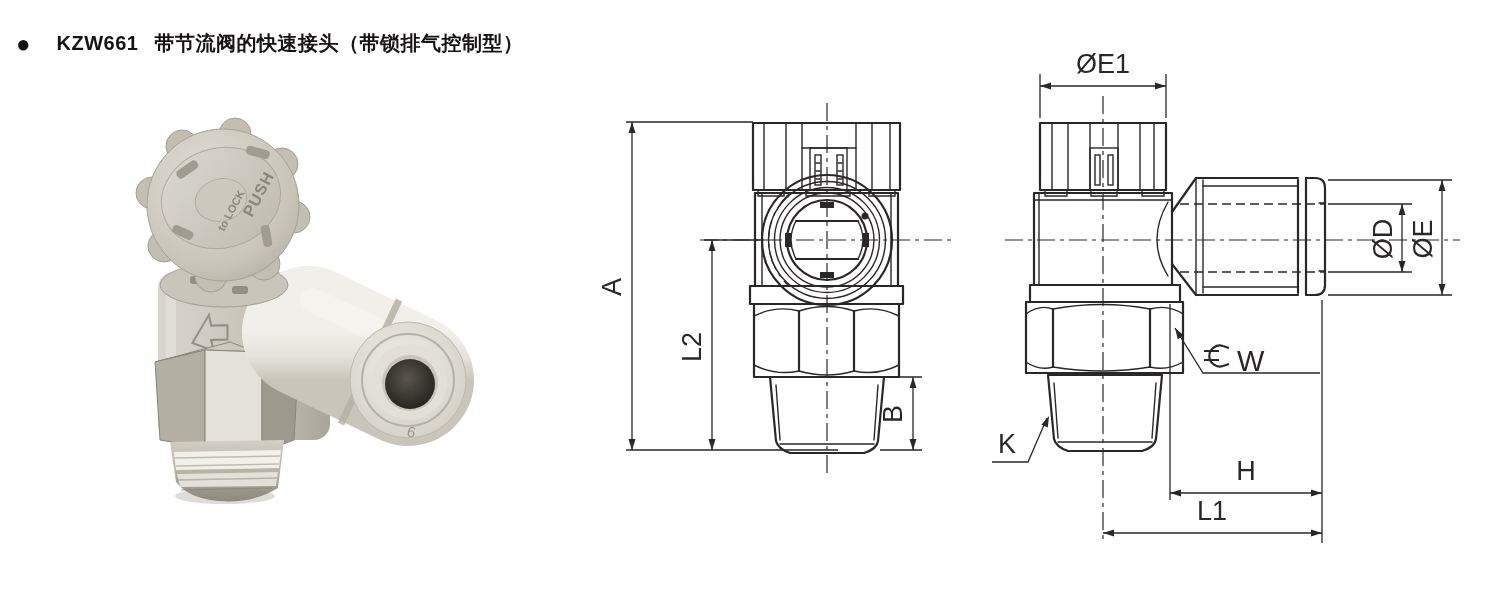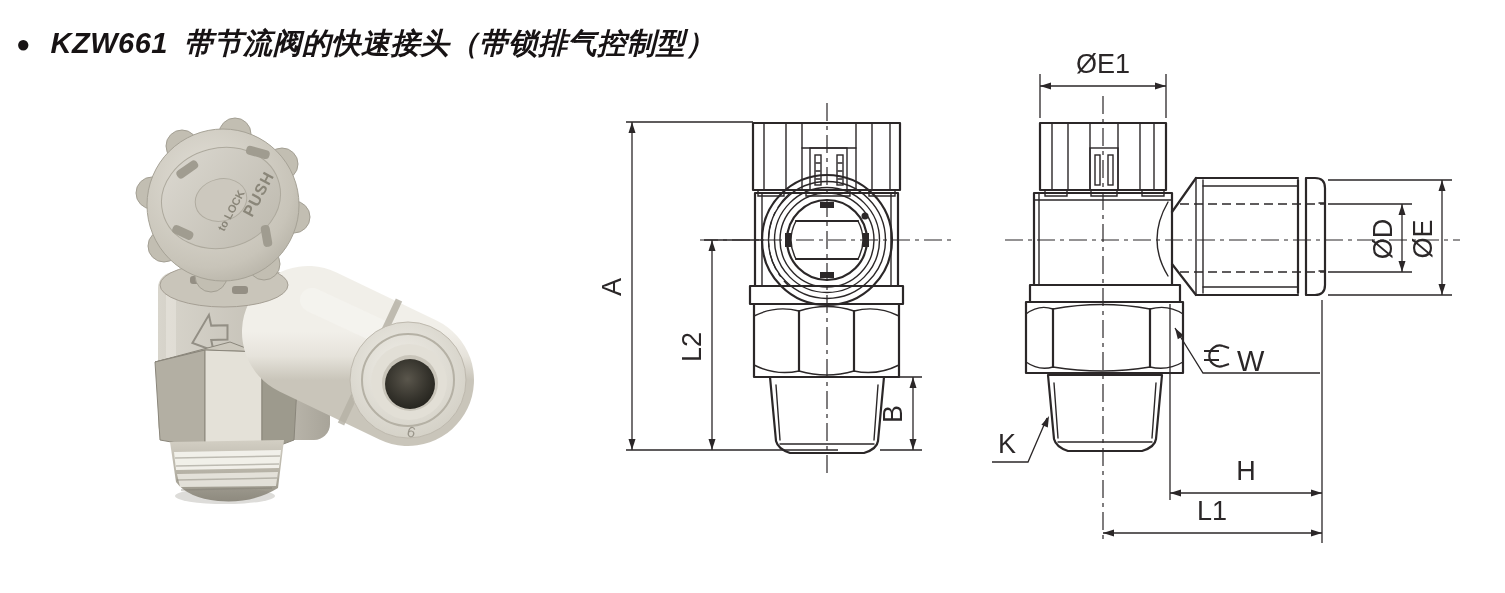--- a/index.html
+++ b/index.html
@@ -1,20 +1,20 @@
 <!DOCTYPE html>
 <html><head>
 <meta charset="utf-8">
 <style>
   html,body{margin:0;padding:0;background:#ffffff;}
   body{width:1505px;height:593px;position:relative;overflow:hidden;
        font-family:"Liberation Sans",sans-serif;}
   .title-row{position:absolute;top:12px;left:16px;display:flex;align-items:center;z-index:2;}
   .title-bullet{font-size:24px;color:#171314;margin-right:8px;line-height:1;}
-  h1{font-size:29px;font-weight:bold;color:#171314;margin:12px;letter-spacing:.5px;font-style:italic;}
+  h1{font-size:20px;font-weight:bold;color:#171314;margin:18px;letter-spacing:.5px;}
   h1 .model{margin-right:16px;}
   svg.canvas{position:absolute;top:0;left:0;}
   .obj{stroke:#2b2728;stroke-width:2.2;fill:none;stroke-linecap:round;stroke-linejoin:round;}
   .obj2{stroke:#2b2728;stroke-width:1.4;fill:none;stroke-linecap:round;}
   .dim{stroke:#2b2728;stroke-width:1.3;fill:none;}
   .cl{stroke:#2b2728;stroke-width:1.2;fill:none;stroke-dasharray:18 5 4 5;}
   .hid{stroke:#2b2728;stroke-width:1.3;fill:none;stroke-dasharray:9 5;}
   .arr{fill:#2b2728;stroke:none;}
   text.lbl{font-family:"Liberation Sans",sans-serif;font-size:27px;fill:#2b2728;}
   text.lblW{font-family:"Liberation Sans",sans-serif;font-size:29px;fill:#2b2728;}

